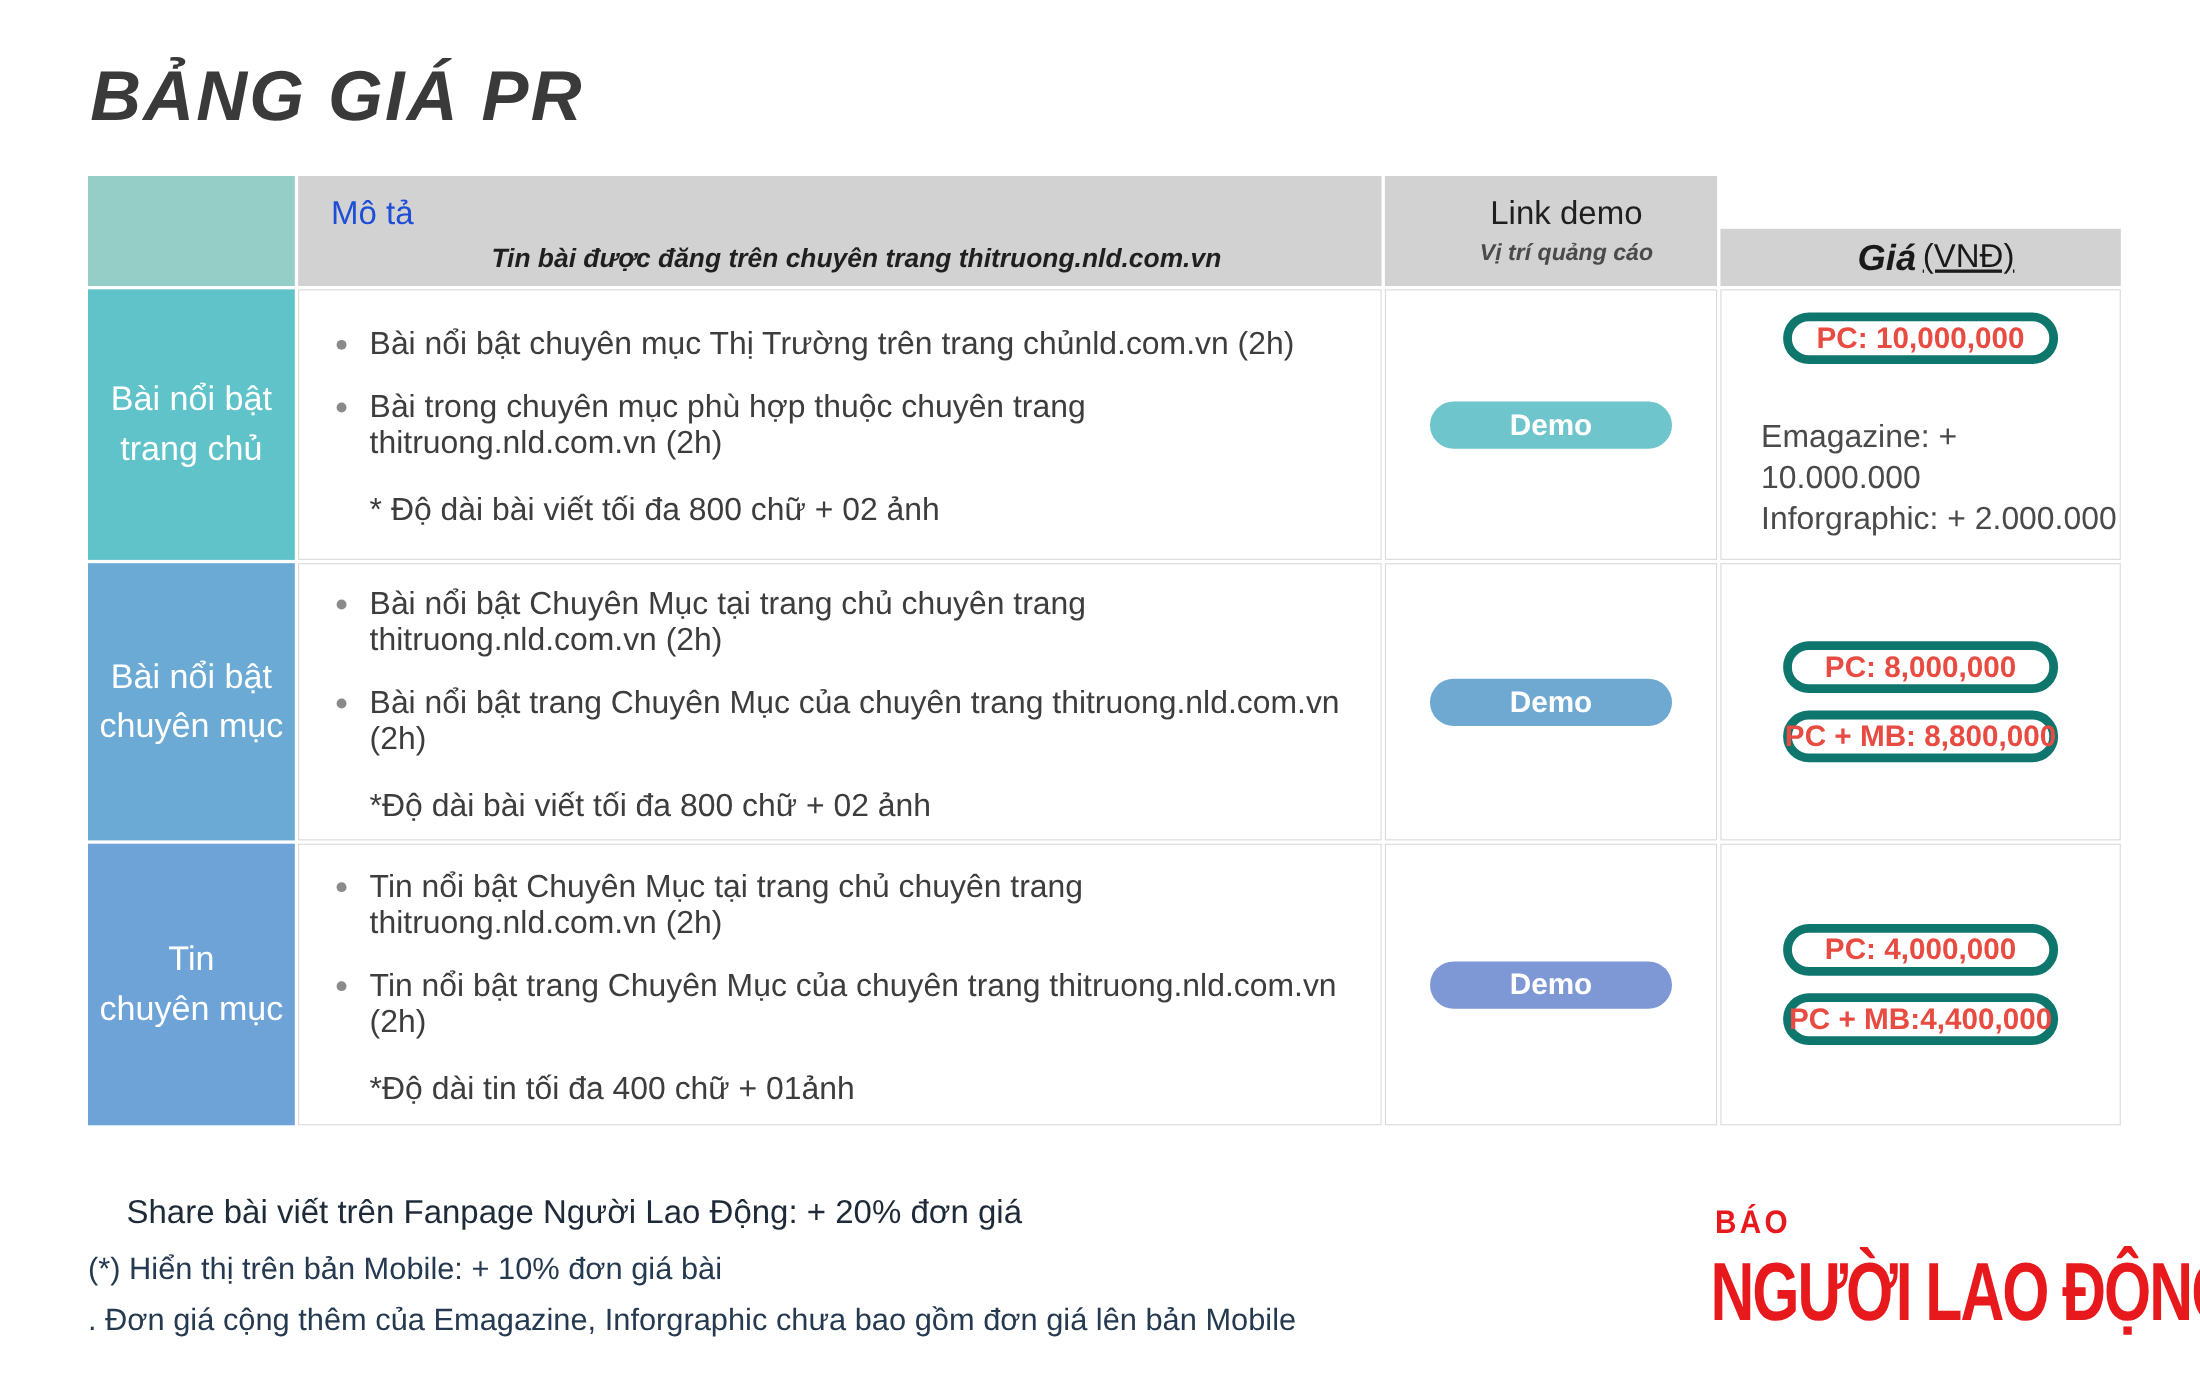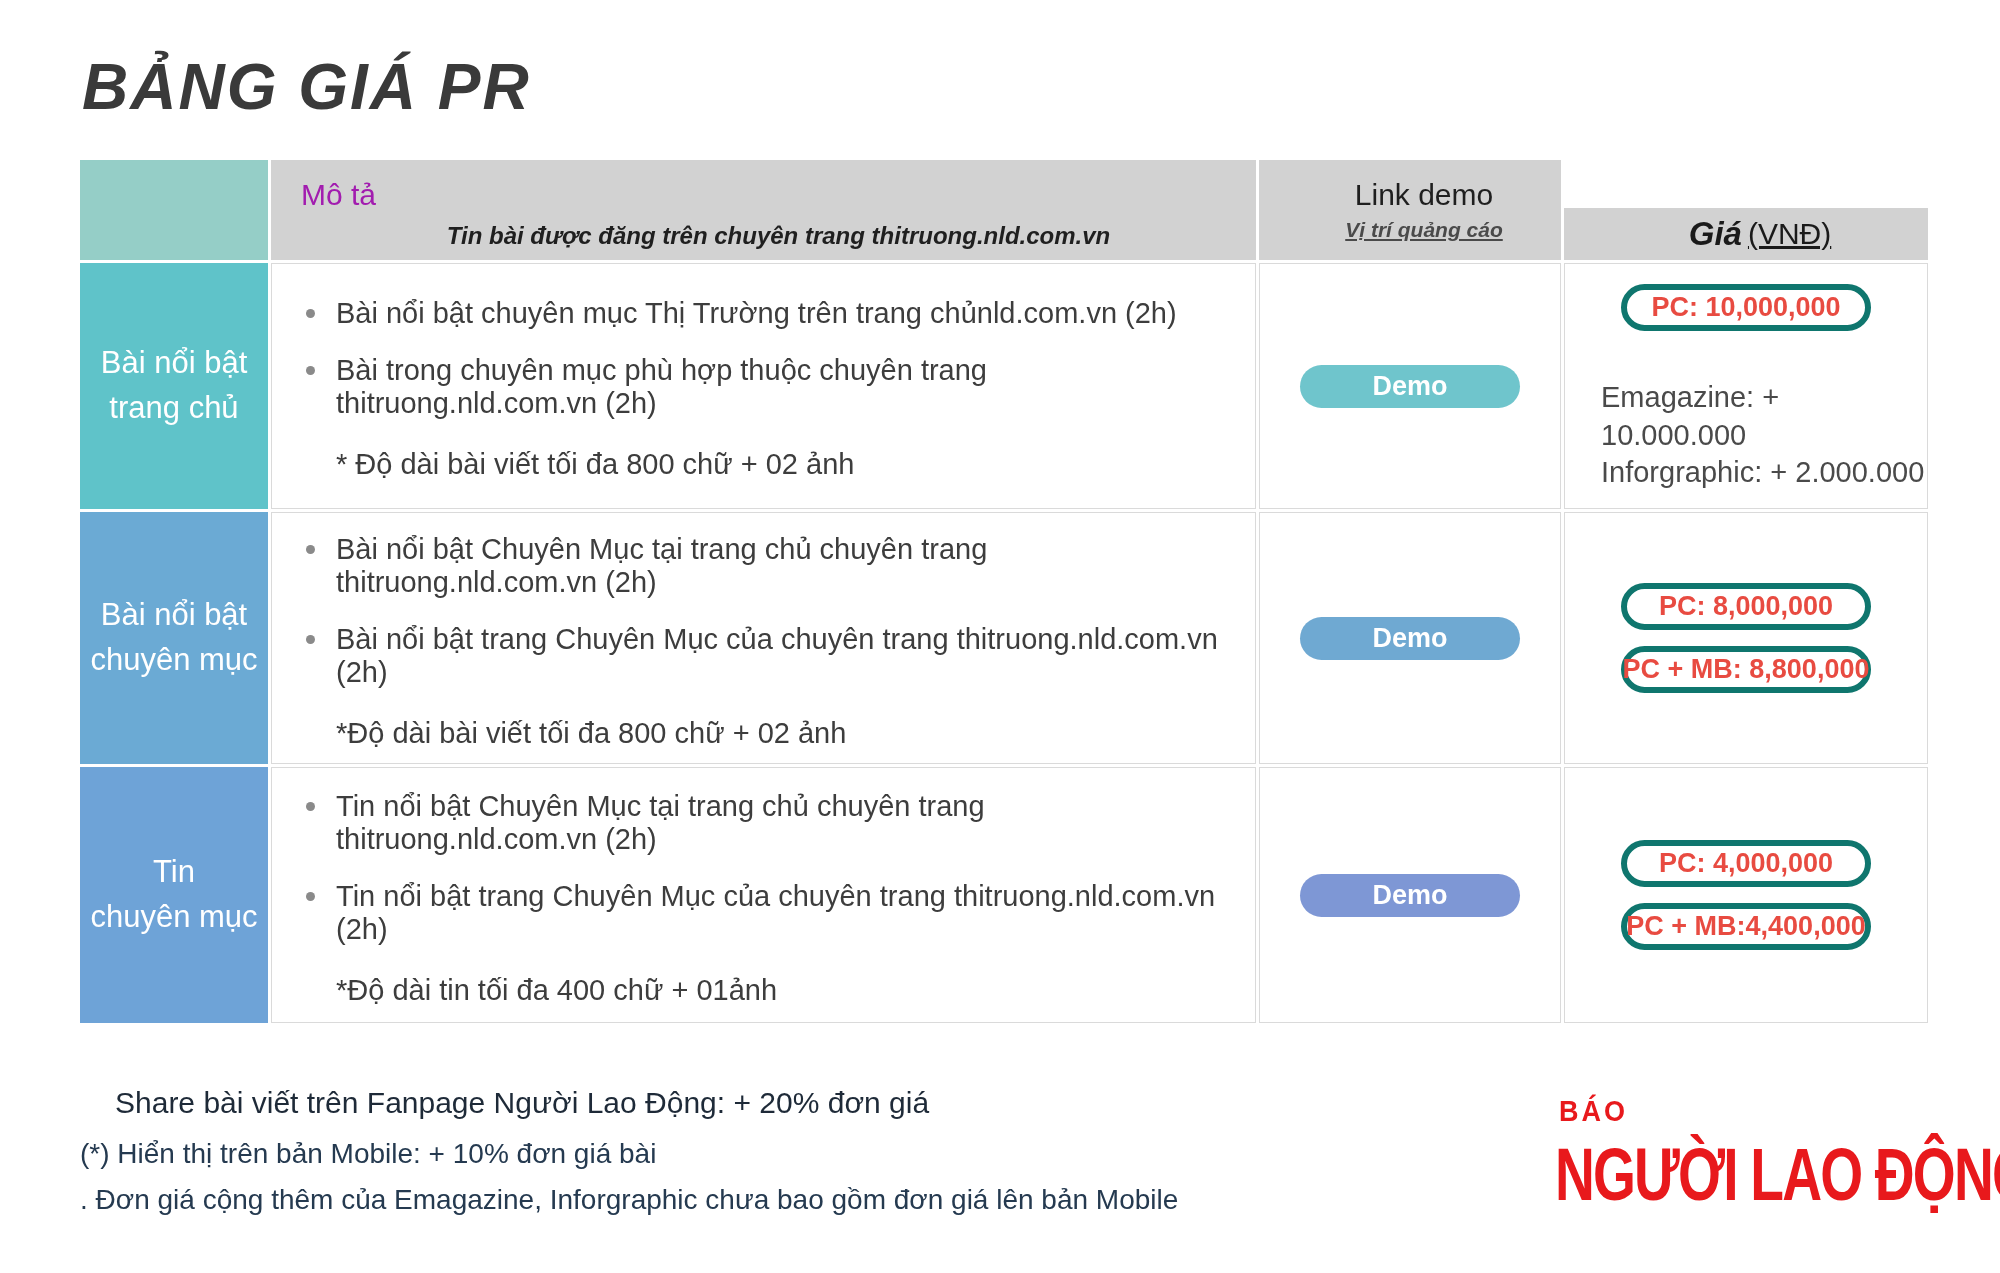--- a/index.html
+++ b/index.html
@@ -34,28 +34,28 @@
     grid-template-columns:188px 985px 302px 364px;
     grid-template-rows:100px 246px 252px 256px;
     gap:3px;
   }
   .cell { position:relative; }
   .hdr-cell { background:#d2d2d2; }
   .corner-cell { background:#95cec7; }
   .body-cell { background:#ffffff; border:1px solid #dadada; }
 
   .hdr-desc { padding:18px 0 0 30px; }
-  .hdr-desc .hdr-title { font-size:30px; color:#a21caf; }
+  .hdr-desc .hdr-title { font-size:30px; color:#1d4ed8; }
   .hdr-desc .hdr-sub {
     margin-top:10px; text-align:center; font-size:24px; font-weight:600;
     font-style:italic; color:#1f1f1f;
   }
   .hdr-center { display:flex; flex-direction:column; align-items:center; justify-content:center;padding-left:28px; }
   .hdr-center .hdr-title { font-size:30px; color:#1f1f1f; }
-  .hdr-center .hdr-sub { margin-top:6px; font-size:21px; font-weight:bold; font-style:italic; color:#4a4a4a;text-decoration:underline; }
+  .hdr-center .hdr-sub { margin-top:6px; font-size:21px; font-weight:bold; font-style:italic; color:#4a4a4a; }
   .hdr-gia { flex-direction:row; align-items:center;margin-top:48px; }
   .hdr-gia .gia { font-size:33px; font-weight:bold; font-style:italic; color:#1a1a1a; }
   .hdr-gia .vnd { font-size:30px; color:#1a1a1a; margin-left:6px;text-decoration:underline; }
 
   .row-label {
     display:flex; align-items:center; justify-content:center; text-align:center;
     color:#ffffff; font-size:31px; line-height:1.45; white-space:pre-line;
   }
   .lbl-r1 { background:#5fc3c9; }
   .lbl-r2 { background:#6baad4; }
@@ -77,21 +77,21 @@
     display:flex; align-items:center; justify-content:center;
   }
   .demo-r1 { background:#6fc5cc; }
   .demo-r2 { background:#6fa9d2; }
   .demo-r3 { background:#7e97d5; }
 
   .price-cell { display:flex; flex-direction:column; align-items:center; }
   .price-cell.center { justify-content:center; }
   .price-cell.topload { justify-content:flex-start; padding-top:20px; }
   .price-pill {
-    width:250px; min-height:47px; background:#ffffff; border:6px solid #0f766e;
+    width:250px; min-height:47px; background:#ffffff; border:8px solid #0f766e;
     border-radius:24px; display:flex; align-items:center; justify-content:center;
     color:#e84b41; font-size:27px; font-weight:bold; white-space:nowrap;
   }
   .price-pill + .price-pill { margin-top:16px; }
   .price-extras {
     margin-top:auto; align-self:stretch; padding:0 0 16px 36px;
     font-size:29px; color:#4a4a4a; line-height:1.3; white-space:pre-line;
   }
 
   

